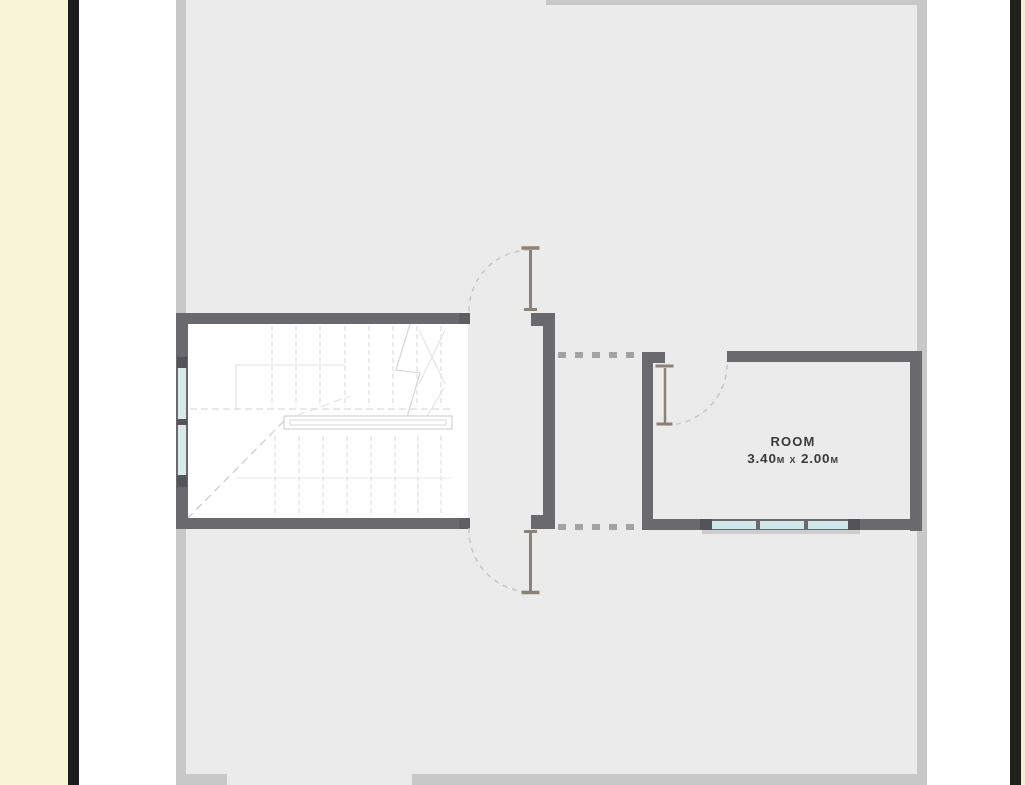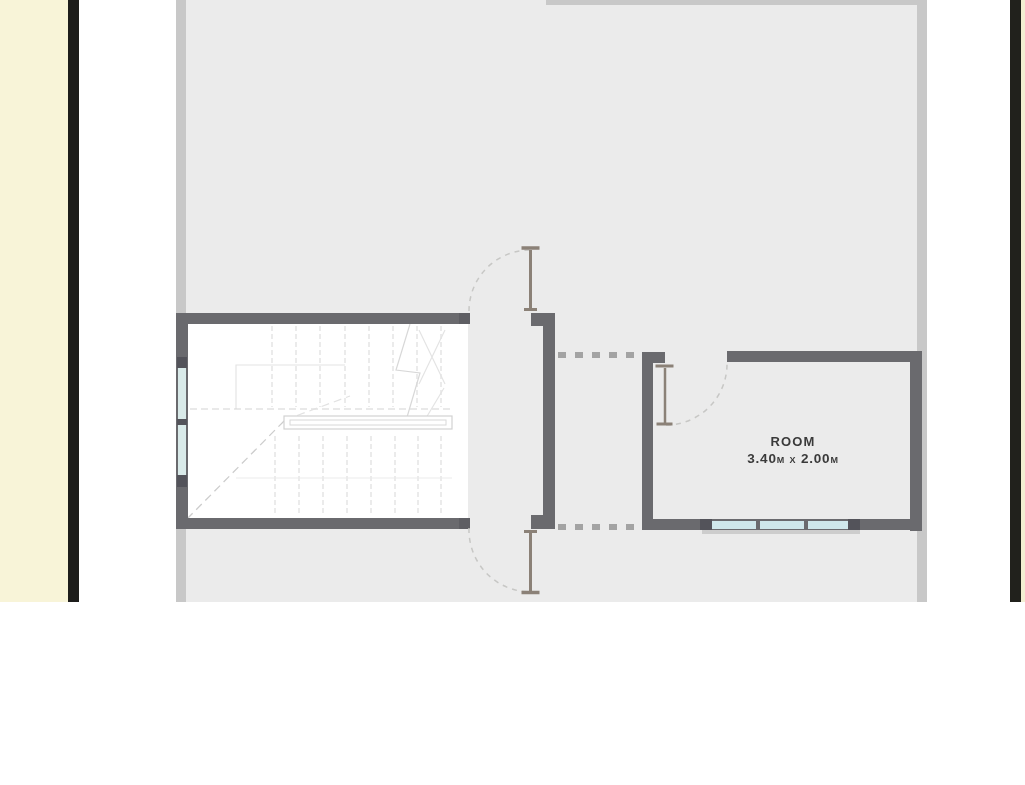--- a/index.html
+++ b/index.html
@@ -1,16 +1,16 @@
 <!DOCTYPE html>
 <html><head>
 <meta charset="utf-8">
 <style>
   html,body{margin:0;padding:0;background:#ffffff;}
-  .stage{position:relative;width:1025px;height:602px;overflow:hidden;background:#ffffff;
+  .stage{position:relative;width:1025px;height:785px;overflow:hidden;background:#ffffff;
          font-family:"Liberation Sans", sans-serif;}
   .strip{position:absolute;top:0;height:785px;}
   .cream-left{left:0;width:68px;background:#f8f4d8;}
   .bar-left{left:68px;width:11px;background:#1d1d1b;}
   .cream-right{left:1020px;width:5px;background:#f3efd2;}
   .bar-right{left:1010px;width:11px;background:#21211c;}
   svg{position:absolute;left:0;top:0;}
   text{fill:#3a3a3a;font-weight:bold;}
   .dim-text{font-variant:small-caps;}
 </style>

